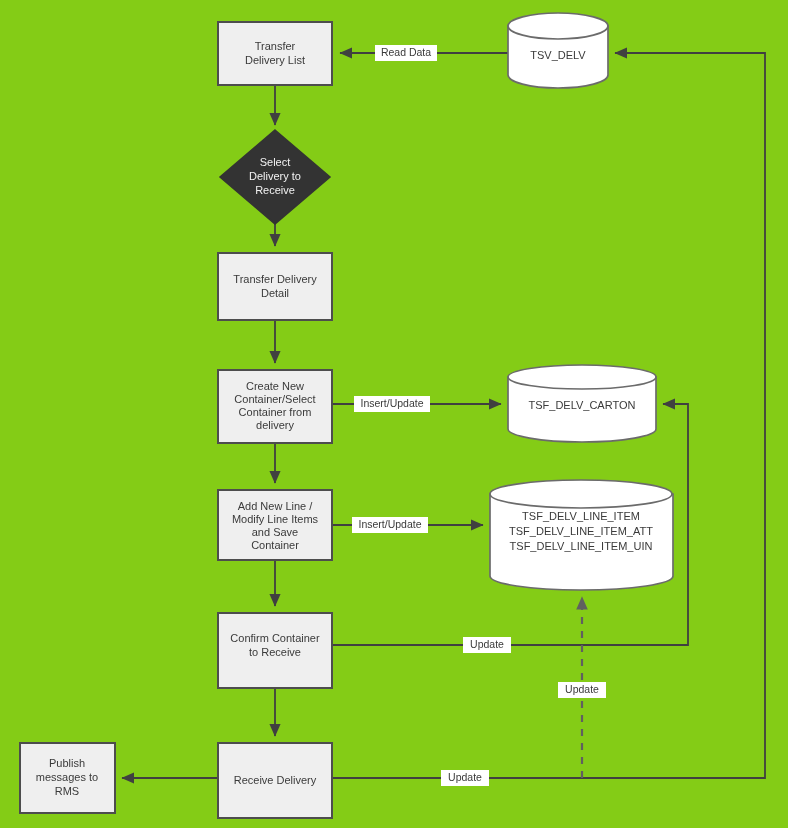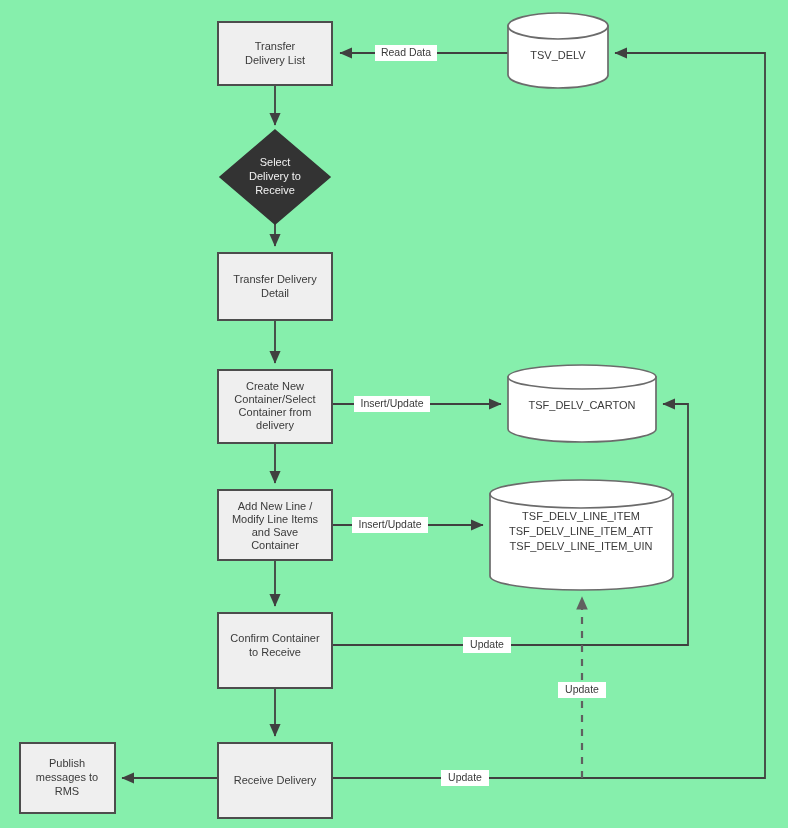--- a/index.html
+++ b/index.html
@@ -8,21 +8,21 @@
     padding: 0;
     background: #ffffff;
   }
   body {
     font-family: "Liberation Sans", sans-serif;
   }
   #diagram-root {
     position: relative;
     width: 788px;
     height: 828px;
-    background: #86efac;
+    background: #84cc16;
     overflow: hidden;
   }
   #flow-svg {
     position: absolute;
     left: 0;
     top: 0;
     width: 788px;
     height: 828px;
   }
   .node-box-fill {

